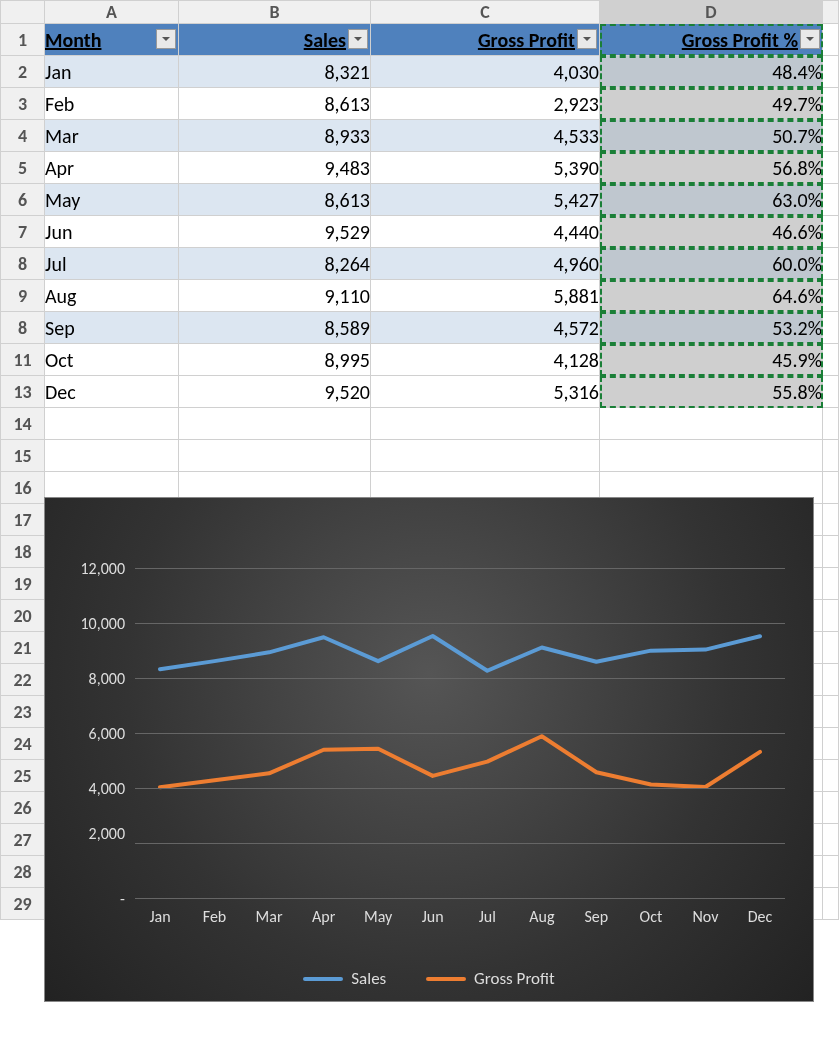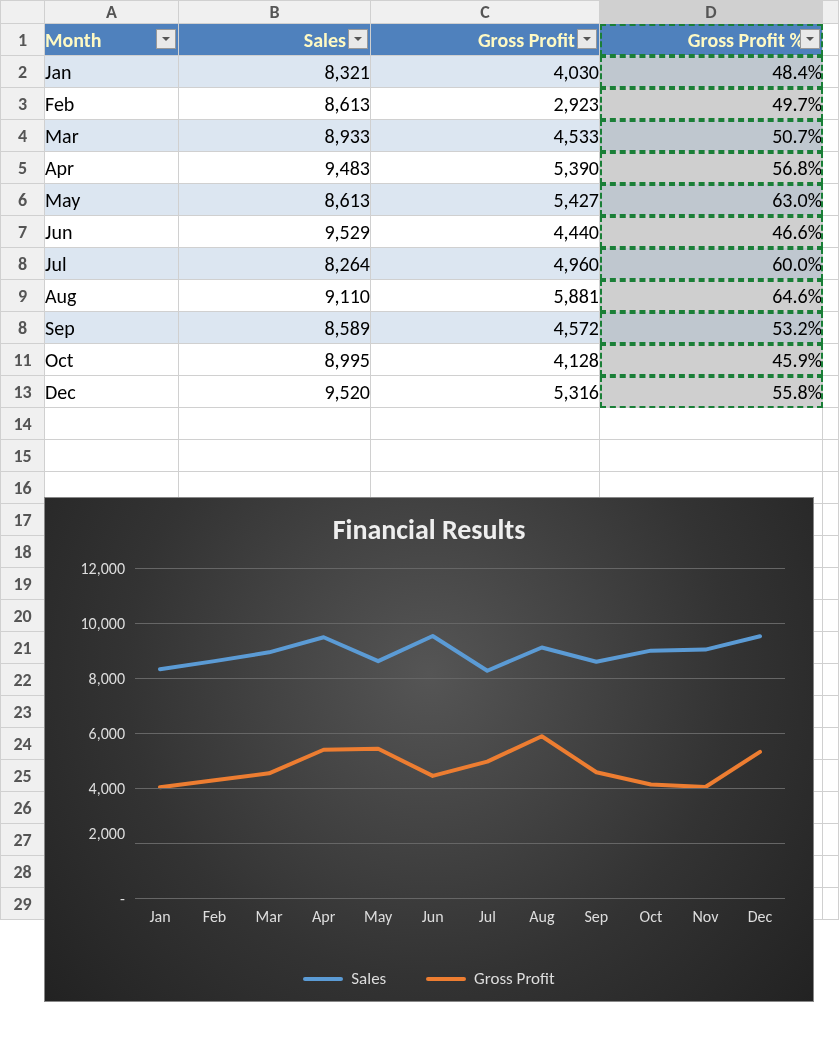--- a/index.html
+++ b/index.html
@@ -6,21 +6,21 @@
   html, body { margin:0; padding:0; font-family: Calibri, Arial, sans-serif; background:#fff; }
   .sheet { width:839px; }
   
   .grid { border-collapse: collapse; table-layout: fixed; width:100%; }
   .grid td, .grid th { border:1px solid #d0d0d0; padding:0; }
   .corner { width:44px; height:22px; background:#f0f0f0; border-right:1px solid #bfbfbf; border-bottom:1px solid #bfbfbf;}
   .colhead { height:22px; background:#f0f0f0; text-align:center; font-size:18px; color:#555; border-right:1px solid #bfbfbf; border-bottom:1px solid #bfbfbf;}
   .rowhead { width:44px; background:#f0f0f0; text-align:center; font-size:18px; color:#555; border-right:1px solid #bfbfbf; border-bottom:1px solid #bfbfbf;}
   .colA{width:134px;} .colB{width:192px;} .colC{width:229px;} .colD{width:223px;}
   .cell { height:32px; font-size:20px; padding:2px 6px; vertical-align:middle; position:relative;}
-  .hdr { background:#4F81BD; color:#fef9c3; font-weight:normal; }
+  .hdr { background:#4F81BD; color:#000000; font-weight:normal;text-decoration:underline; }
   .hdr-month { text-align:left; font-weight:bold;}
   .hdr-sales { text-align:right; font-weight:bold;}
   .hdr-gp { text-align:right; font-weight:bold;}
   .hdr-gpp { text-align:right; font-weight:bold;}
   .filter-btn { position:absolute; right:2px; top:5px; width:20px; height:20px; background:#e9e9e9; border:1px solid #999; display:flex; align-items:center; justify-content:center; cursor:pointer;}
   .filter-btn svg{width:10px;height:10px;}
   .txt-l { text-align:left; }
   .txt-r { text-align:right; }
   .band-even { background:#ffffff; }
   .band-odd { background:#DCE6F1; }
@@ -89,21 +89,21 @@
     </td>
     <td class="cell hdr hdr-gp">
       <span style="padding-right:24px;">Gross Profit</span>
       <span class="filter-btn">
               <svg viewBox="0 0 10 10">
                 <path d="M1 3 L5 7 L9 3 Z" fill="#555"></path>
               </svg>
             </span>
     </td>
     <td class="cell hdr hdr-gpp marching">
-      <span style="padding-right:18px;">Gross Profit %</span>
+      <span style="padding-right:24px;">Gross Profit %</span>
       <span class="filter-btn">
               <svg viewBox="0 0 10 10">
                 <path d="M1 3 L5 7 L9 3 Z" fill="#555"></path>
               </svg>
             </span>
     </td>
     <td class="cell blank-cell"></td>
   </tr>
 
   </tbody>
@@ -325,21 +325,20 @@
     <td class="cell"></td>
     <td class="cell"></td>
     <td class="cell"></td>
     <td class="cell"></td>
         </tr>
       </tbody>
 </table>
 
 <div class="chart-wrap" style="position:absolute; top:498px;">
   <div class="chart">
-    <div class="chart-title">Financial Results</div>
     <div class="plot" id="plot">
       <svg class="lines" id="lines-svg" viewBox="0 0 650 330">
             <path d="M25 101.17249999999999 L79.54545454545455 93.14250000000001 L134.0909090909091 84.34250000000003 L188.63636363636363 69.21749999999997 L243.1818181818182 93.14250000000001 L297.72727272727275 67.95249999999999 L352.27272727272725 102.74000000000001 L406.8181818181818 79.475 L461.3636363636364 93.80250000000001 L515.909090909091 82.63749999999999 L570.4545454545455 81.61999999999998 L625 68.19999999999999 " fill="none" stroke="#5B9BD5" stroke-width="4" stroke-linejoin="round" stroke-linecap="round"></path>
             <path d="M25 219.175 L79.54545454545455 212.27249999999998 L134.0909090909091 205.34250000000003 L188.63636363636363 181.775 L243.1818181818182 180.7575 L297.72727272727275 207.9 L352.27272727272725 193.6 L406.8181818181818 168.2725 L461.3636363636364 204.26999999999998 L515.909090909091 216.48000000000002 L570.4545454545455 219.03750000000002 L625 183.81 " fill="none" stroke="#ED7D31" stroke-width="4" stroke-linejoin="round" stroke-linecap="round"></path>
           </svg>
     <div class="gridline" style="top: 330px;"></div>
           <div class="ylabel" style="top: 330px;">-</div>
           <div class="gridline" style="top: 275px;"></div>
           <div class="ylabel" style="top: 265px;">2,000</div>
           <div class="gridline" style="top: 220px;"></div>

